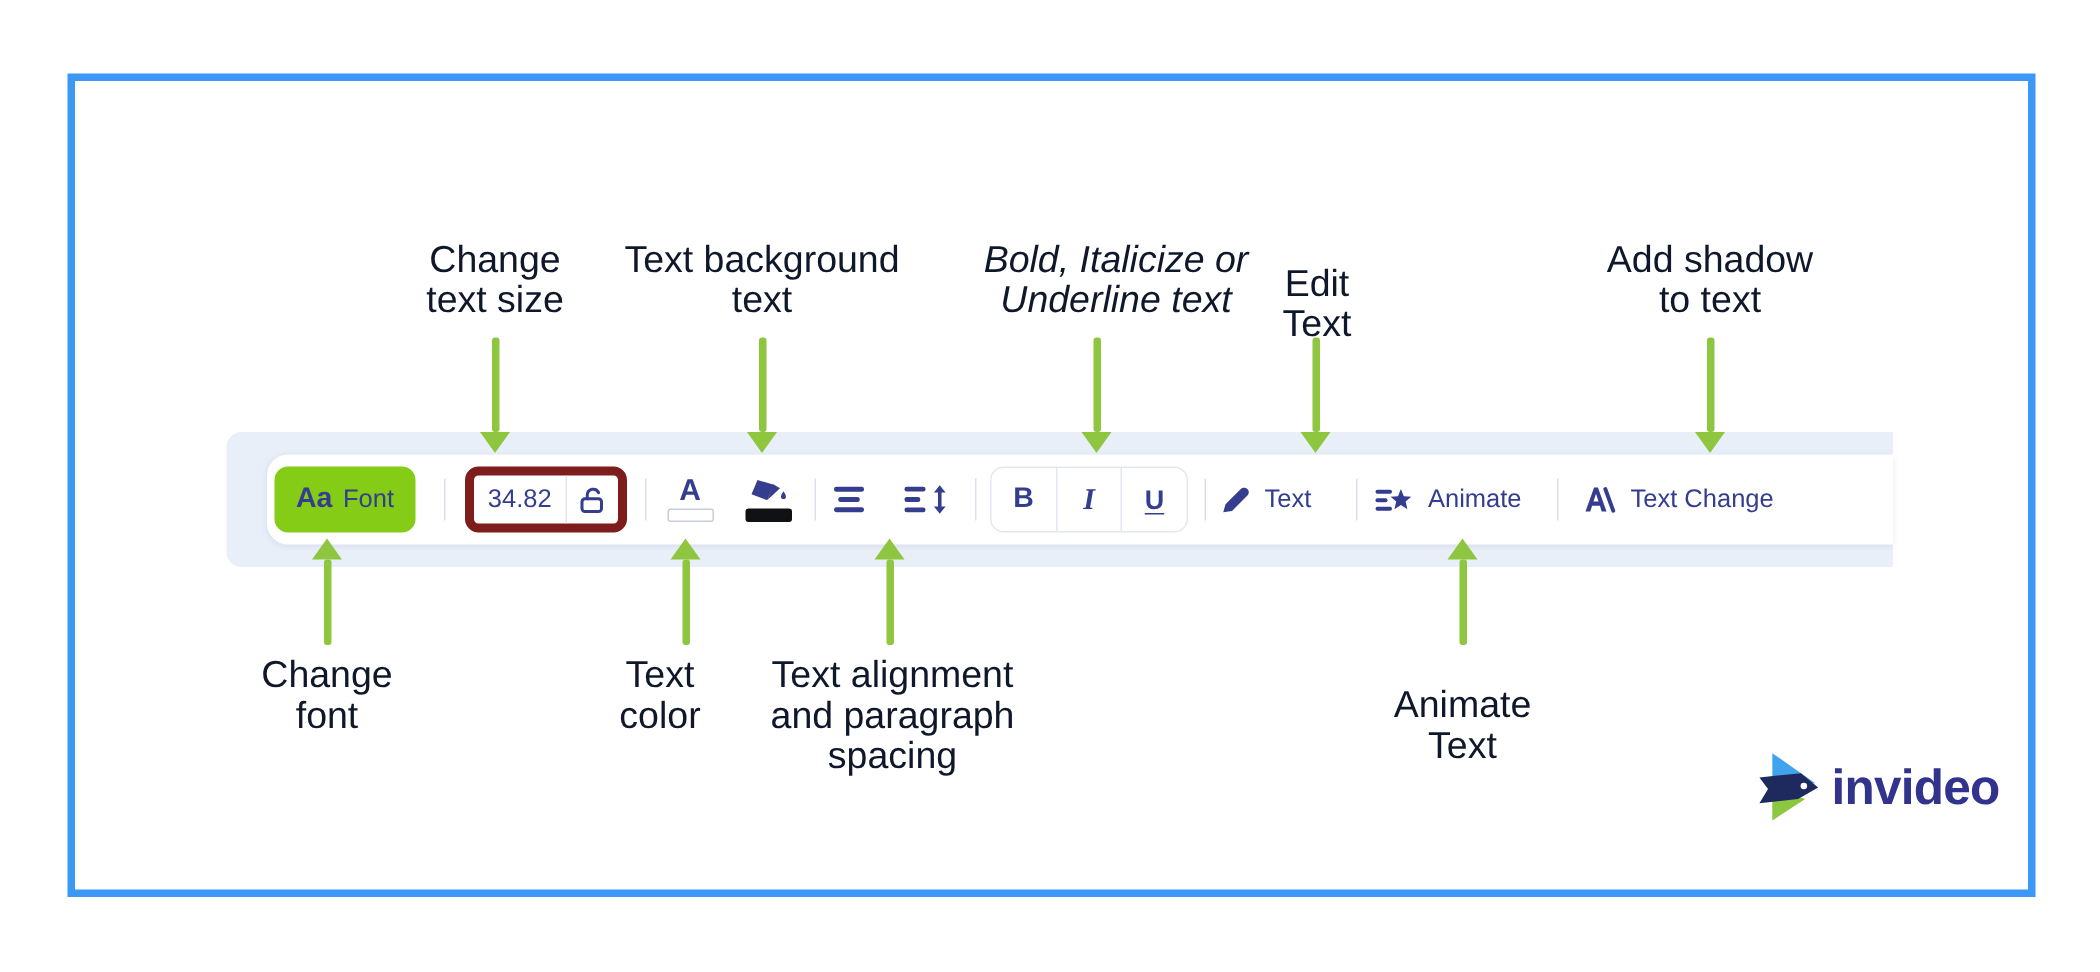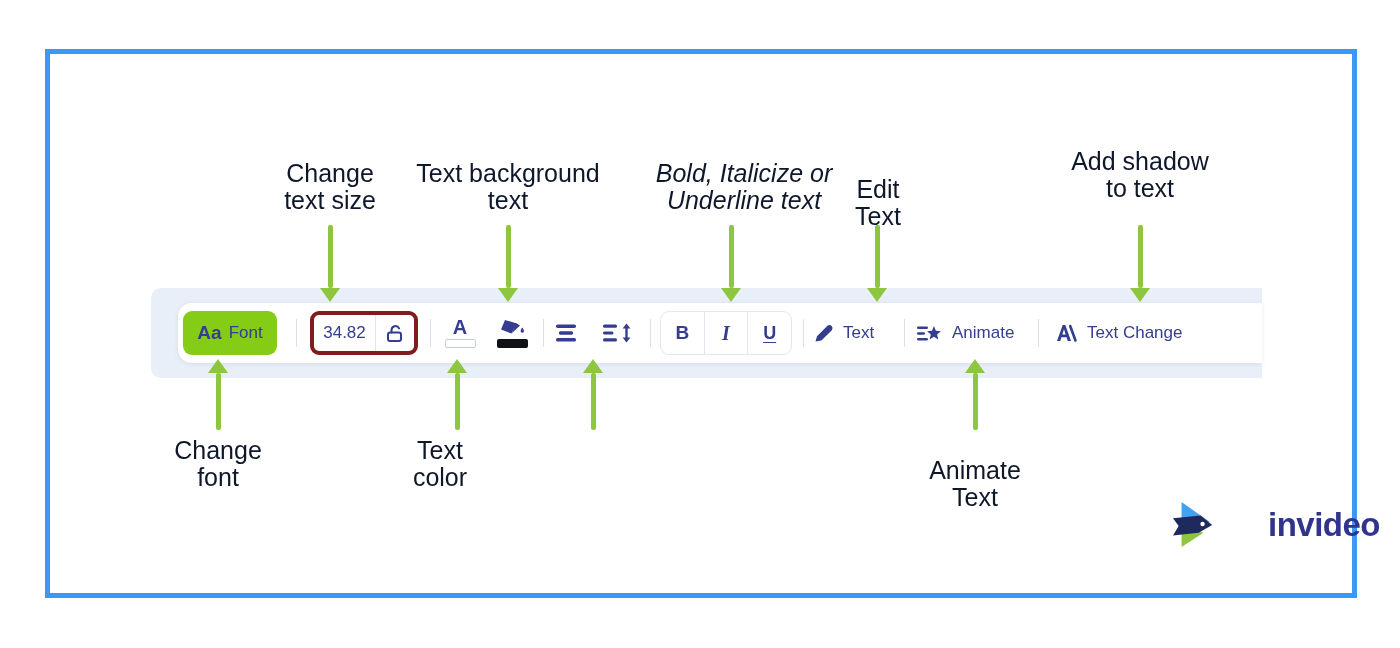--- a/index.html
+++ b/index.html
@@ -15,21 +15,21 @@
   
   .toolbar { position:absolute; left:178px; top:303px; width:1084px; height:60px; background:#ffffff; border-radius:14px 0 0 14px; box-shadow:0 1px 5px rgba(60,70,110,0.10); }
   .tb-item { position:absolute; top:0; height:60px; display:flex; align-items:center; color:#343d8e; }
   .tb-label { font-size:17px; font-weight:500; color:#343d8e; white-space:nowrap; }
 
   .font-btn { left:5px; top:8px; height:44px; width:94px; background:#84cc16; border-radius:9px; display:flex; align-items:center; justify-content:center; gap:7px; cursor:pointer; }
   .font-aa { font-size:19px; font-weight:700; color:#343d8e; }
 
   .tb-divider { position:absolute; top:16px; width:1px; height:28px; background:#dce0ea; }
 
-  .size-group { left:132px; top:8px; height:44px; width:108px; border:4px solid #7f1d1d; border-radius:9px; display:flex; align-items:stretch; overflow:hidden; }
+  .size-group { left:132px; top:8px; height:44px; width:108px; border:6px solid #7f1d1d; border-radius:9px; display:flex; align-items:stretch; overflow:hidden; }
   .size-cell { width:61px; display:flex; align-items:center; justify-content:center; font-size:17px; font-weight:500; color:#343d8e; }
   .size-sep { width:1px; background:#e3e6f0; }
   .lock-cell { flex:1; display:flex; align-items:center; justify-content:center; cursor:pointer; }
 
   .swatch-btn { top:9px; height:42px; display:flex; flex-direction:column; align-items:center; justify-content:center; gap:3px; cursor:pointer; }
   .color-a-btn { left:262px; width:40px; }
   .letter-a { font-size:20px; font-weight:700; line-height:18px; color:#343d8e; }
   .swatch { width:31px; height:9px; border-radius:2px; }
   .swatch.white { background:#ffffff; border:1px solid #c6ccda; }
   .swatch.black { background:#101114; }
@@ -53,21 +53,21 @@
   .note { position:absolute; color:#0f172a; font-size:25px; line-height:27px; text-align:center; white-space:pre-line; transform:translateX(-50%); }
 
   
   .arrow { position:absolute; width:20px; display:flex; flex-direction:column; align-items:center; }
   .arrow .line { width:5px; flex:1; background:#8ec63f; border-radius:2px; }
   .arrow .head-down { width:0; height:0; border-left:10px solid transparent; border-right:10px solid transparent; border-top:14px solid #8ec63f; }
   .arrow .head-up { width:0; height:0; border-left:10px solid transparent; border-right:10px solid transparent; border-bottom:14px solid #8ec63f; }
 
   
   .logo { position:absolute; left:1172px; top:501px; display:flex; align-items:center; gap:7px; }
-  .logo-text { font-size:33px; font-weight:700; color:#32338c; letter-spacing:-0.5px;margin-left:47px; }
+  .logo-text { font-size:33px; font-weight:700; color:#32338c; letter-spacing:-0.5px; }
 
   svg { display:block; }
 </style>
 </head>
 <body>
 
 <div class="stage">
 
   <div class="frame"></div>
   <div class="band"></div>
@@ -193,21 +193,21 @@
   </div>
 
   <div class="note" style="left:330px; top:160px;">Change
 text size</div>
   <div class="note" style="left:508px; top:160px;">Text background
 text</div>
   <div class="note" style="left:744px; top:160px;font-style:italic;">Bold, Italicize or
 Underline text</div>
   <div class="note" style="left:878px; top:176px;">Edit
 Text</div>
-  <div class="note" style="left:1140px; top:148px;">Add shadow
+  <div class="note" style="left:1140px; top:160px;">Add shadow
 to text</div>
 
   <div class="arrow" style="left:320px; top:225px; height:77px;">
       <div class="line"></div>
       <div class="head-down"></div>
     </div>
   <div class="arrow" style="left:498px; top:225px; height:77px;">
       <div class="line"></div>
       <div class="head-down"></div>
     </div>
@@ -238,20 +238,23 @@
     </div>
   <div class="arrow" style="left:965px; top:359px; height:71px;">
       <div class="head-up"></div>
       <div class="line"></div>
     </div>
 
   <div class="note" style="left:218px; top:437px;">Change
 font</div>
   <div class="note" style="left:440px; top:437px;">Text
 color</div>
+  <div class="note" style="left:595px; top:437px;">Text alignment
+and paragraph
+spacing</div>
   <div class="note" style="left:975px; top:457px;">Animate
 Text</div>
 
   <div class="logo">
     <span>
       <svg width="42" height="48" viewBox="0 0 44 50">
         <polygon points="10,1 40,22 10,22" fill="#41a3ee"></polygon>
         <polygon points="10,26 33,33 10,48" fill="#8dc63f"></polygon>
         <polygon points="1,18 30,15 42,25 28,33 1,36 7,26" fill="#1e2a5e"></polygon>
         <circle cx="32" cy="24" r="2.3" fill="#ffffff"></circle>

